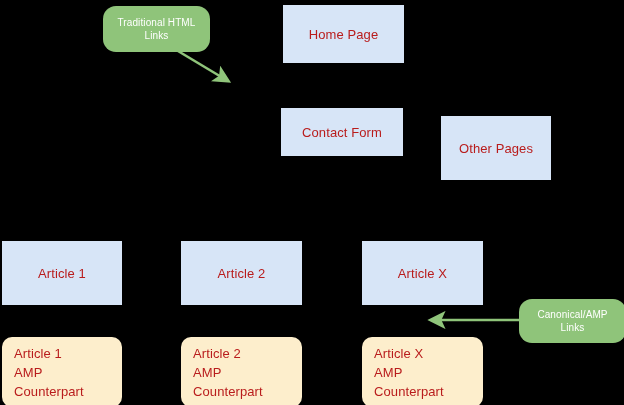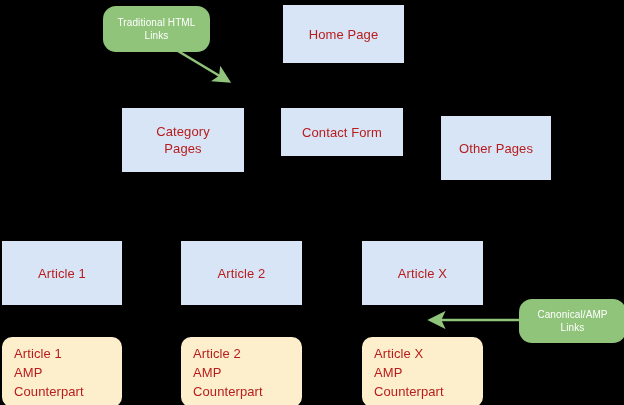--- a/index.html
+++ b/index.html
@@ -71,22 +71,20 @@
       <marker id="head-green" markerWidth="7" markerHeight="7" refX="5.6" refY="3.5" orient="auto" markerUnits="strokeWidth">
         <path d="M0,0 L7,3.5 L0,7 L1.6,3.5 Z" fill="#8fc47a"></path>
       </marker>
     </defs>
     <line x1="178" y1="51" x2="228" y2="81" stroke="#8fc47a" stroke-width="2.6" marker-end="url(#head-green)"></line>
     <line x1="519" y1="320" x2="431" y2="320" stroke="#8fc47a" stroke-width="2.6" marker-end="url(#head-green)"></line>
   </svg>
 
   <div class="node page" style="left:283px; top:5px; width:121px; height:58px;">Home Page</div>
 
-  <div class="node page" style="left:122px; top:108px; width:122px; height:64px;">Category
-Pages</div>
 
   <div class="node page" style="left:281px; top:108px; width:122px; height:48px;">Contact Form</div>
 
   <div class="node page" style="left:441px; top:116px; width:110px; height:64px;">Other Pages</div>
 
   <div class="node page" style="left:2px; top:241px; width:120px; height:64px;">Article 1</div>
 
   <div class="node page" style="left:181px; top:241px; width:121px; height:64px;">Article 2</div>
 
   <div class="node page" style="left:362px; top:241px; width:121px; height:64px;">Article X</div>

